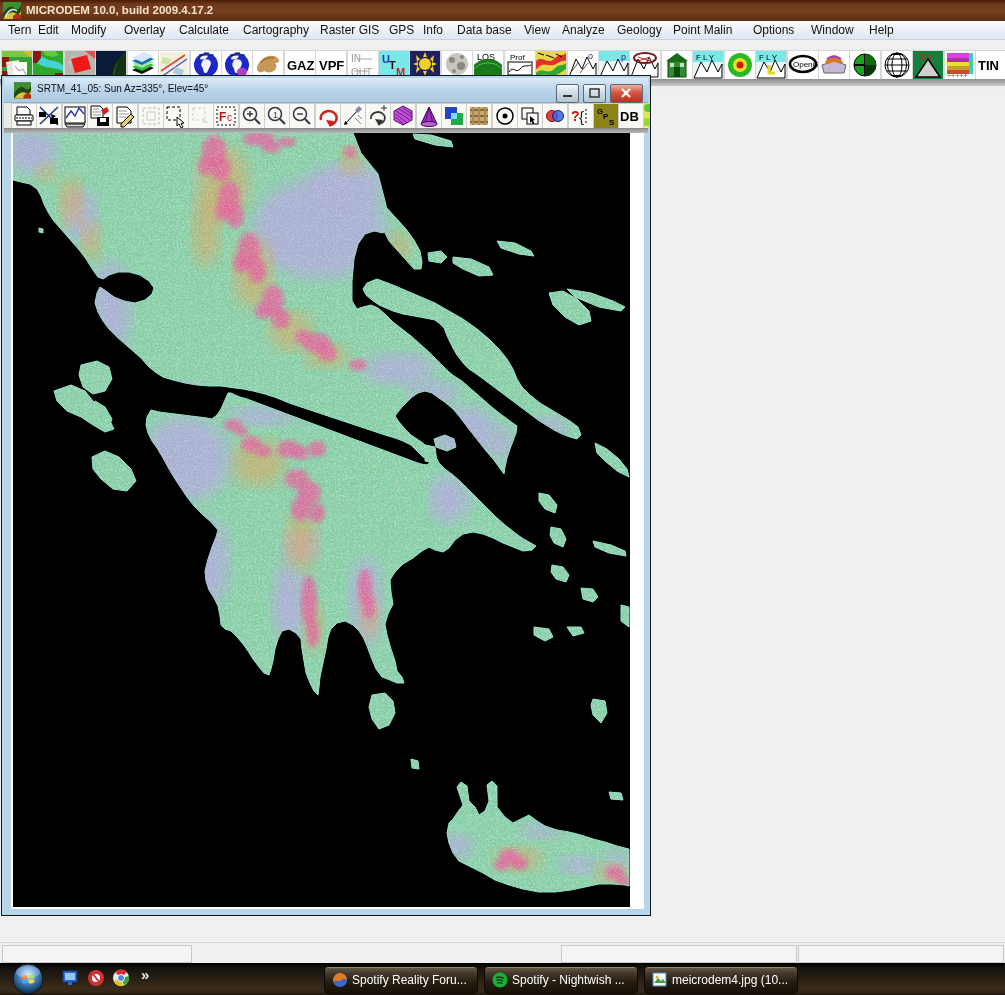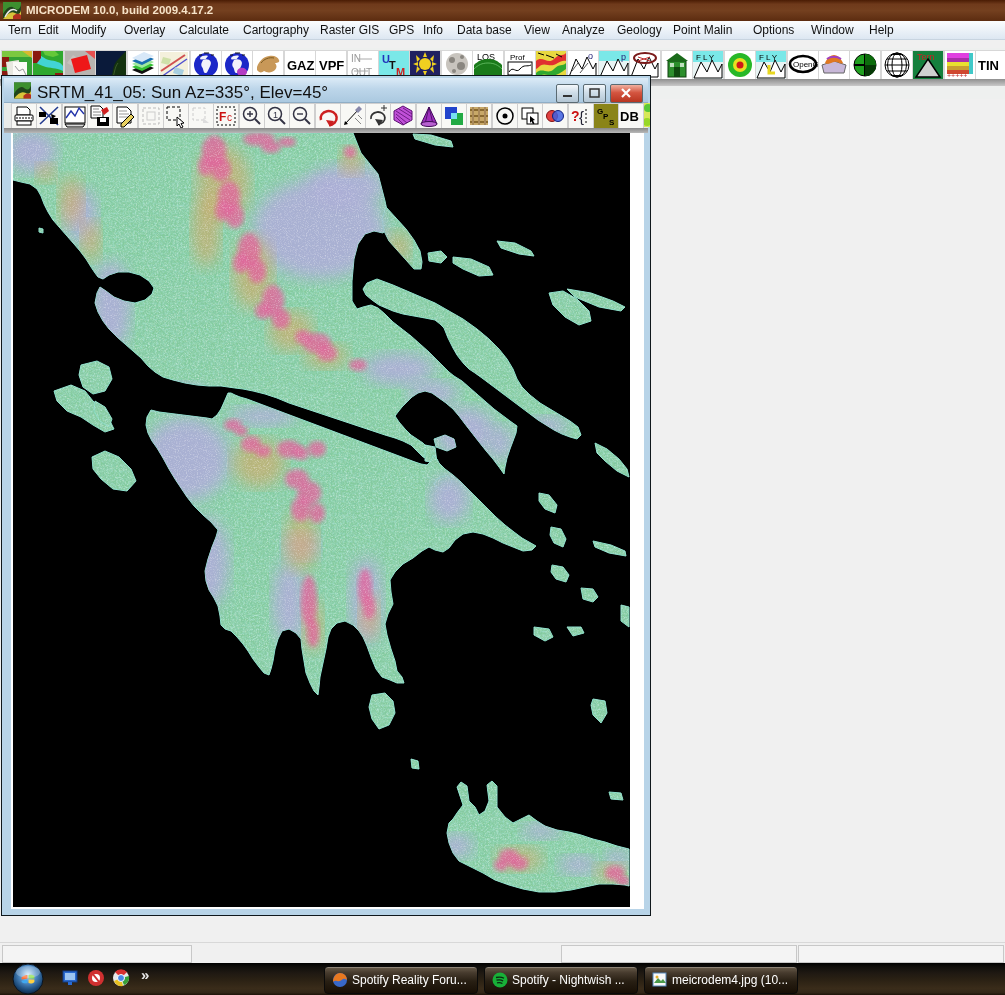--- a/index.html
+++ b/index.html
@@ -13,21 +13,21 @@
 #menubar span{position:absolute;top:2px;}
 #toolbar{left:0;top:40px;width:1005px;height:51px;background:#eef0ef;margin-top:8px;}
 #toolbar .sh{position:absolute;left:0;top:31px;width:1005px;height:7px;
  background:linear-gradient(#8f8f8f,#c9c9c9);}
 .ticon{position:absolute;top:2px;width:30px;height:28px;border:1px solid #d7d7d7;
  background:#fff;overflow:hidden;}
 #cw{left:1px;top:75px;width:650px;height:841px;background:#b8d4e8;
  border:1px solid #10181c;box-sizing:border-box;}
 #cwtitle{left:2px;top:2px;width:644px;height:25px;
  background:linear-gradient(#dcebf7,#bdd6ea 45%,#abc9e0);border-bottom:1px solid #90aec6;box-sizing:border-box;}
-#cwtitle .txt{position:absolute;left:33px;top:5px;font-size:17px;color:#101010;}
+#cwtitle .txt{position:absolute;left:33px;top:5px;font-size:10px;color:#101010;}
 .wbtn{position:absolute;top:0;height:17px;border:1px solid #5a6a72;border-radius:2px;
  background:linear-gradient(#f4f8fb,#cfdde8 45%,#b3c6d4);}
 #cwtools{left:2px;top:27px;width:644px;height:30px;background:#e8eae8;}
 .cbtn{position:absolute;top:0px;width:24px;height:24px;border:1px solid #cfcfcf;
  background:#f8f8f5;overflow:hidden;}
 #cwtools .sh{position:absolute;left:0;top:25px;width:644px;height:5px;
  background:linear-gradient(#888,#b9b9b9);}
 #mapwrap{left:9px;top:57px;width:633px;height:776px;background:#ffffff;}
 #mapsvg{position:absolute;left:2px;top:0px;}
 #statusbar{left:0;top:942px;width:1005px;height:21px;background:#f0f0f0;

